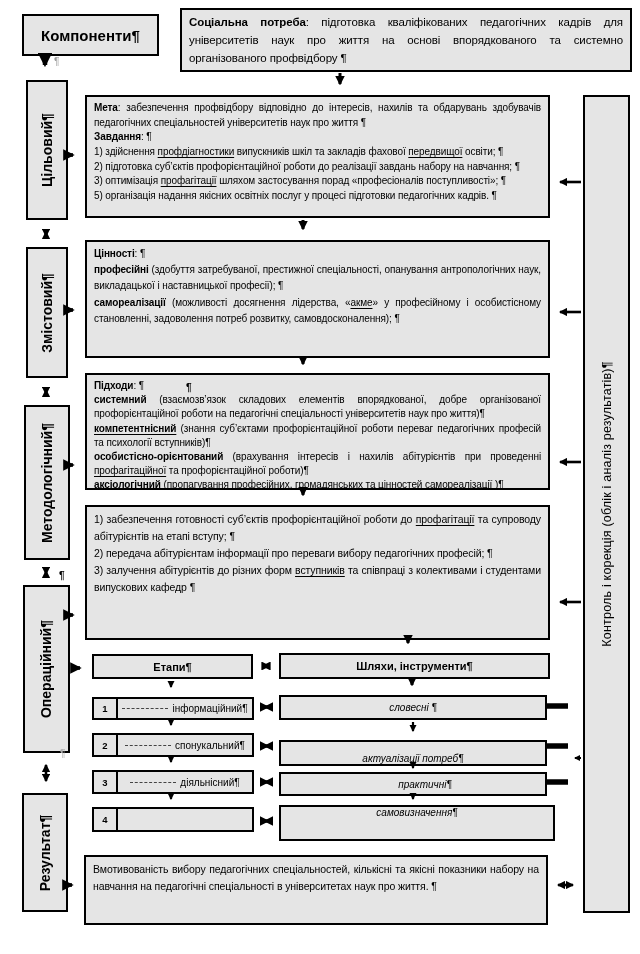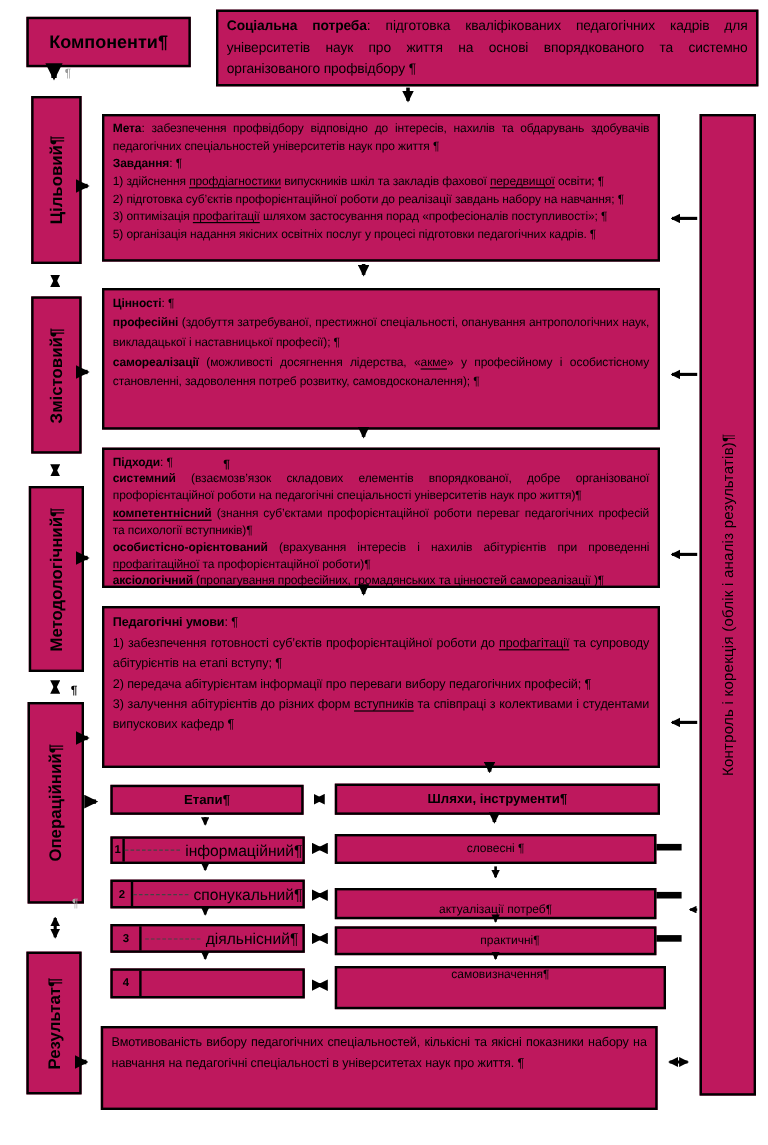--- a/index.html
+++ b/index.html
@@ -1,34 +1,34 @@
 <!DOCTYPE html>
 <html><head>
 <meta charset="utf-8">
 <style>
   html,body{margin:0;padding:0;background:#fff;}
   #canvas{position:relative;width:640px;height:954px;background:#ffffff;overflow:hidden;
           font-family:"Liberation Sans",sans-serif;color:#000;}
-  .box{position:absolute;border:2.2px solid #000;background:#be185d;box-sizing:border-box;}
+  .box{position:absolute;border:2.2px solid #000;background:#e5e5e5;box-sizing:border-box;}
   .thick{border-width:2.8px;}
   .content{font-size:10px;line-height:1.5;padding:4px 7px 2px 7px;letter-spacing:-0.1px;}
   .p{text-align:justify;}
   .b{font-weight:700;}
   .sp{text-decoration-line:underline;text-decoration-style:wavy;text-decoration-color:#cc0000;
       text-decoration-thickness:1px;text-underline-offset:2px;text-decoration:underline;}
   .vwrap{display:flex;align-items:center;justify-content:center;}
   .vtext{transform:rotate(-90deg);white-space:nowrap;font-weight:700;font-size:14px;}
   .vtext-reg{transform:rotate(-90deg);white-space:nowrap;font-weight:400;font-size:12.5px;letter-spacing:0.2px;}
   .hdr{display:flex;align-items:center;justify-content:center;font-weight:700;font-size:11px;}
   .srow{display:flex;}
   .numcell{width:22px;border-right:2px solid #000;display:flex;align-items:center;justify-content:center;
            font-size:9.5px;font-weight:700;}
-  .slabel{flex:1;display:flex;align-items:center;justify-content:center;font-size:13px;}
+  .slabel{flex:1;display:flex;align-items:center;justify-content:center;font-size:10px;}
   .leader{border-top:1px dashed #444;width:46px;margin-right:4px;}
-  .wrow{display:flex;align-items:center;justify-content:center;font-size:10px;}
+  .wrow{display:flex;align-items:center;justify-content:center;font-size:10px;font-style:italic;}
   .pilcrow{position:absolute;font-size:10px;}
   svg{position:absolute;left:0;top:0;pointer-events:none;}
 </style>
 </head>
 <body>
 
 <div id="canvas">
 
   <div class="box thick hdr" style="left:22px;top:14px;width:137px;height:42px;font-size:15px;">
     <span>Компоненти¶</span>
@@ -75,21 +75,20 @@
 
   <div class="box content" style="left:85px;top:373px;width:465px;height:117px;line-height:1.42;">
       <div class="p"><span class="b">Підходи</span><span>: ¶</span></div>
       <div class="p"><span class="b">системний</span><span> (взаємозв’язок складових елементів впорядкованої, добре організованої профорієнтаційної роботи на педагогічні спеціальності університетів наук про життя)¶</span></div>
       <div class="p"><span class="b sp">компетентнісний</span><span> (знання суб’єктами профорієнтаційної роботи переваг педагогічних професій та психології вступників)¶</span></div>
       <div class="p"><span class="b">особистісно-орієнтований</span><span> (врахування інтересів і нахилів абітурієнтів при проведенні </span><span class="sp">профагітаційної</span><span> та профорієнтаційної роботи)¶</span></div>
       <div class="p"><span class="b">аксіологічний</span><span> (пропагування професійних, громадянських та цінностей самореалізації )¶</span></div>
     </div>
 
   <div class="box content" style="left:85px;top:505px;width:465px;height:135px;font-size:10.5px;line-height:1.62;">
-      <div class="p"><span class="b">Педагогічні умови</span><span>: ¶</span></div>
       <div class="p"><span>1) забезпечення готовності суб’єктів профорієнтаційної роботи до </span><span class="sp">профагітації</span><span> та супроводу абітурієнтів на етапі вступу; ¶</span></div>
       <div class="p"><span>2) передача абітурієнтам інформації про переваги вибору педагогічних професій; ¶</span></div>
       <div class="p"><span>3) залучення абітурієнтів до різних форм </span><span class="sp">вступників</span><span> та співпраці з колективами і студентами випускових кафедр ¶</span></div>
     </div>
 
   <div class="box hdr" style="left:92px;top:654px;width:161px;height:25px;">
     <span>Етапи¶</span>
   </div>
   <div class="box hdr" style="left:279px;top:653px;width:271px;height:26px;">
     <span>Шляхи, інструменти¶</span>

